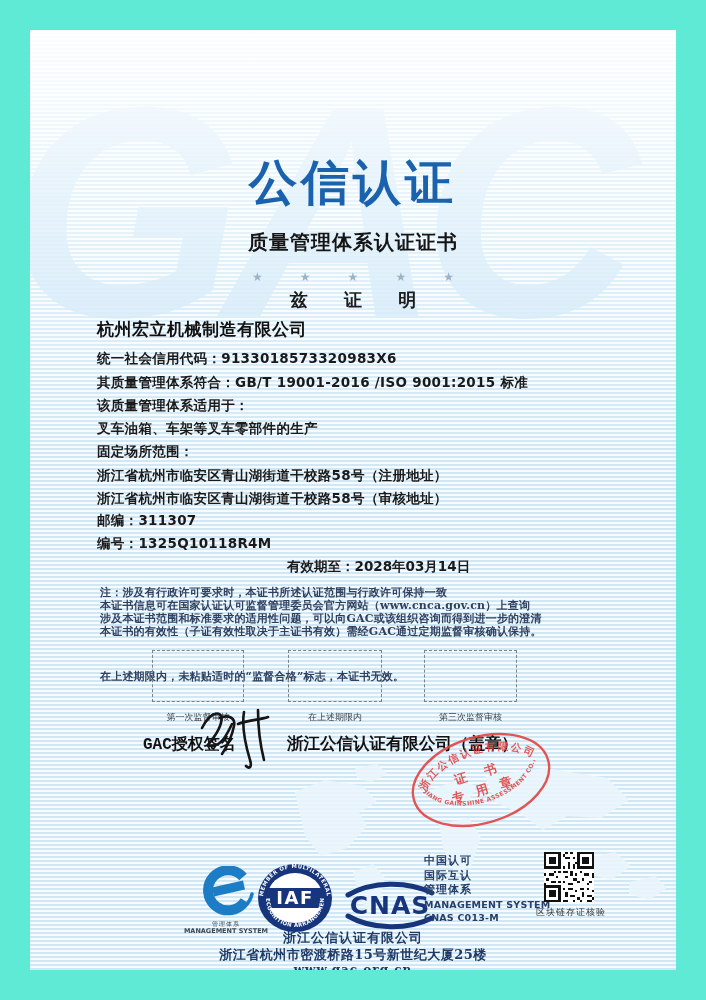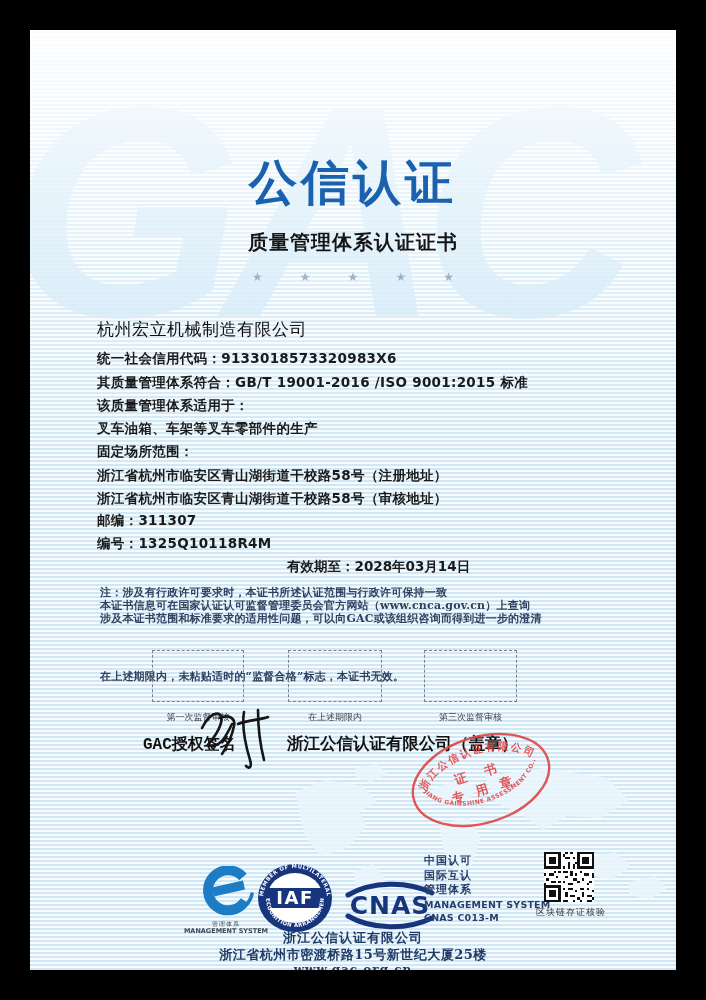--- a/index.html
+++ b/index.html
@@ -1,16 +1,16 @@
 <!DOCTYPE html>
 <html><head>
 <meta charset="utf-8">
 <style>
   html,body{margin:0;padding:0;background:#fff;}
-  .page{position:relative;width:706px;height:1000px;background:#000000;overflow:hidden;
+  .page{position:relative;width:706px;height:1000px;background:#5eead4;overflow:hidden;
         font-family:"DejaVu Sans","Liberation Sans",sans-serif;}
   .cert{position:absolute;left:30px;top:30px;width:646px;height:940px;overflow:hidden;
         background-image:
           repeating-linear-gradient(180deg,#f7fbfe 0px,#f7fbfe 2px,#d0e8f6 2px,#d0e8f6 4px);}
   .watermark{position:absolute;left:-22px;top:52px;width:700px;z-index:1;
         font-family:"Liberation Sans",sans-serif;font-style:italic;font-weight:900;
         font-size:300px;line-height:260px;letter-spacing:-18px;color:#cbe6f7;opacity:.85;
         user-select:none;white-space:nowrap;}
   .map{position:absolute;left:205px;top:732px;width:440px;height:170px;z-index:1;}
   .fade{position:absolute;left:0;top:0;right:0;height:420px;z-index:2;pointer-events:none;
@@ -20,21 +20,21 @@
 
   .title{top:124px;left:0;width:100%;text-align:center;font-size:48px;font-weight:900;
          color:#1b62ae;letter-spacing:4px;line-height:56px;}
   .subtitle{top:196px;left:0;width:100%;text-align:center;font-size:20px;font-weight:800;
          color:#151515;letter-spacing:1px;line-height:32px;}
   .stars{top:240px;left:0;width:100%;display:flex;justify-content:center;gap:37px;
          font-size:12px;color:#9cb2c9;line-height:14px;}
   .statement{top:258px;left:0;width:100%;text-align:center;font-size:18px;color:#1c1c1c;
          letter-spacing:15px;padding-left:15px;box-sizing:border-box;font-weight:600;}
 
-  .company{top:288px;left:67px;font-size:17px;font-weight:400;color:#111;letter-spacing:.5px;}
+  .company{top:288px;left:67px;font-size:17px;font-weight:700;color:#111;letter-spacing:.5px;}
   .bl{left:67px;font-size:13.5px;font-weight:700;color:#1a1a1a;letter-spacing:.3px;}
   .bl.b{font-weight:800;}
   .date-row{top:528px;left:67px;width:540px;font-size:13.5px;font-weight:700;color:#1a1a1a;}
   .date-row .valid{position:absolute;left:190px;top:0;}
 
   .note{left:70px;font-family:"DejaVu Serif","Liberation Serif",serif;font-size:11px;
         font-weight:600;color:#2f4160;letter-spacing:.2px;white-space:nowrap;}
 
   .sbox{top:620px;height:52px;border:1px dashed #7d8287;box-sizing:border-box;}
   .sbox.b1{left:122px;width:92px;} .sbox.b2{left:258px;width:94px;} .sbox.b3{left:394px;width:93px;}
@@ -93,38 +93,40 @@
     <div class="fg">
       <div class="title">公信认证</div>
       <div class="subtitle">质量管理体系认证证书</div>
       <div class="stars">
         <span>★</span>
         <span>★</span>
         <span>★</span>
         <span>★</span>
         <span>★</span>
       </div>
+      <div class="statement">兹 证 明</div>
 
       <div class="company">杭州宏立机械制造有限公司</div>
       <div class="bl" style="top:320px">统一社会信用代码：9133018573320983X6</div>
       <div class="bl" style="top:344px">其质量管理体系符合：GB/T 19001-2016 /ISO 9001:2015 标准</div>
       <div class="bl" style="top:367px">该质量管理体系适用于：</div>
       <div class="bl b" style="top:390px">叉车油箱、车架等叉车零部件的生产</div>
       <div class="bl" style="top:413px">固定场所范围：</div>
       <div class="bl" style="top:437px">浙江省杭州市临安区青山湖街道干校路58号（注册地址）</div>
       <div class="bl" style="top:460px">浙江省杭州市临安区青山湖街道干校路58号（审核地址）</div>
       <div class="bl" style="top:482px">邮编：311307</div>
       <div class="bl" style="top:505px">编号：1325Q10118R4M</div>
       <div class="date-row">
         <span class="valid">有效期至：2028年03月14日</span>
       </div>
 
       <div class="note" style="top:568px">本证书信息可在国家认证认可监督管理委员会官方网站（www.cnca.gov.cn）上查询</div>
       <div class="note" style="top:555px">注：涉及有行政许可要求时，本证书所述认证范围与行政许可保持一致</div>
       <div class="note" style="top:581px">涉及本证书范围和标准要求的适用性问题，可以向GAC或该组织咨询而得到进一步的澄清</div>
+      <div class="note" style="top:594px">本证书的有效性（子证有效性取决于主证书有效）需经GAC通过定期监督审核确认保持。</div>
       <div class="note" style="top:639px">在上述期限内，未粘贴适时的“监督合格”标志，本证书无效。</div>
 
       <div class="sbox b1"></div>
       <div class="sbox b2"></div>
       <div class="sbox b3"></div>
       <div class="slabel b1">第一次监督审核</div>
       <div class="slabel b2">在上述期限内</div>
       <div class="slabel b3">第三次监督审核</div>
 
       <div class="sig-label">GAC授权签名</div>

